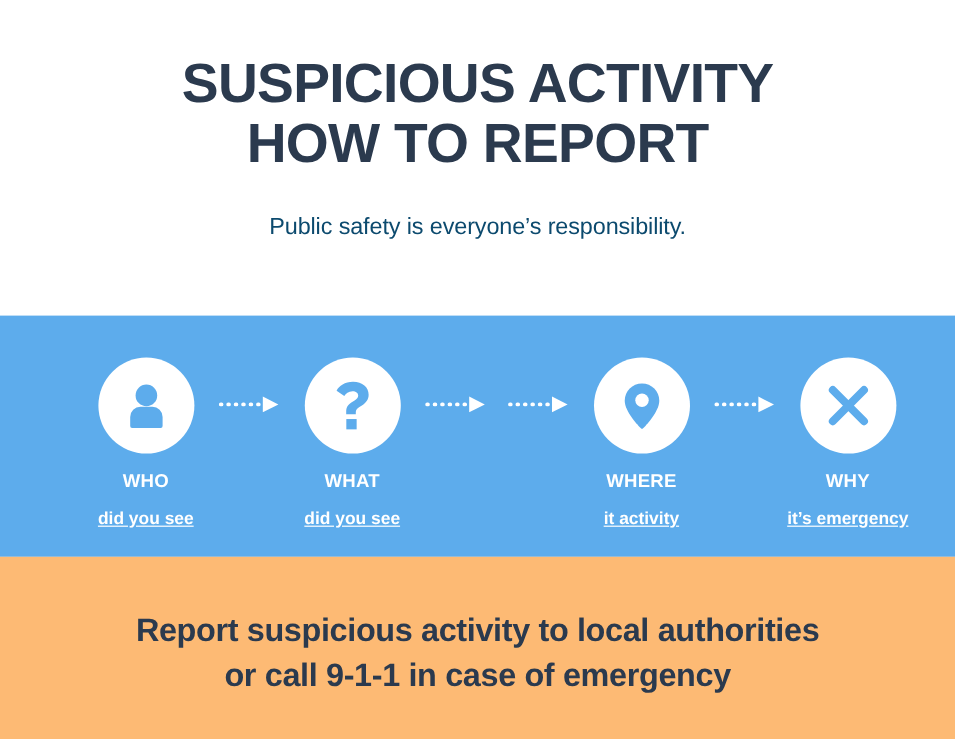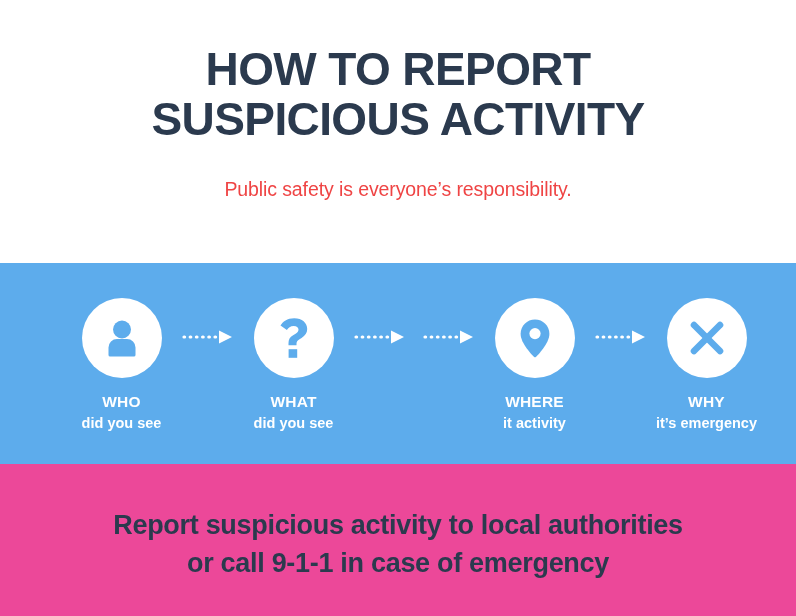--- a/index.html
+++ b/index.html
@@ -41,21 +41,21 @@
     letter-spacing: -0.6px;
   }
   .title-line {
     display: block;
   }
   .subtitle-block {
     margin-top: 30px;
   }
   .subtitle {
     display: block;
-    color: #ef4444;
+    color: #0c4a6e;
     font-family: "Liberation Sans", sans-serif;
     font-weight: normal;
     font-size: 19.5px;
     line-height: 31px;
     letter-spacing: -0.1px;
   }
 
   
   .band {
     position: absolute;
@@ -99,27 +99,28 @@
     margin-top: 15px;
     color: #ffffff;
     font-family: "Liberation Sans", sans-serif;
     font-weight: bold;
     font-size: 15.5px;
     letter-spacing: 0.2px;
     line-height: 18px;
     white-space: nowrap;
   }
   .step-sub {
-    margin-top: 4px;
+    margin-top: 14px;
     color: #ffffff;
     font-family: "Liberation Sans", sans-serif;
     font-weight: bold;
     font-size: 14.5px;
     line-height: 17px;
     white-space: nowrap;
+    text-decoration: underline;
   }
 
   
   .connector {
     width: 69px;
     height: 201px;
     position: relative;
     display: flex;
     align-items: flex-start;
     justify-content: center;
@@ -129,21 +130,21 @@
     display: block;
   }
 
   
   .footer {
     position: absolute;
     top: 464px;
     left: 0;
     width: 796px;
     height: 152px;
-    background: #ec4899;
+    background: #fdba74;
     text-align: center;
   }
   .footer-text {
     margin: 0;
     padding-top: 42px;
     color: #2b3a4e;
     font-family: "Liberation Sans", sans-serif;
     font-weight: bold;
     font-size: 27px;
     line-height: 38px;
@@ -153,22 +154,22 @@
     display: block;
   }
 </style>
 </head>
 <body>
 
 <div class="poster">
 
   <div class="header">
     <h1 class="title">
+      <span class="title-line">SUSPICIOUS ACTIVITY</span>
       <span class="title-line">HOW TO REPORT</span>
-      <span class="title-line">SUSPICIOUS ACTIVITY</span>
     </h1>
     <div class="subtitle-block">
       <span class="subtitle">Public safety is everyone’s responsibility.</span>
     </div>
   </div>
 
   <div class="band">
     <div class="steps">
 
       <div class="step">

